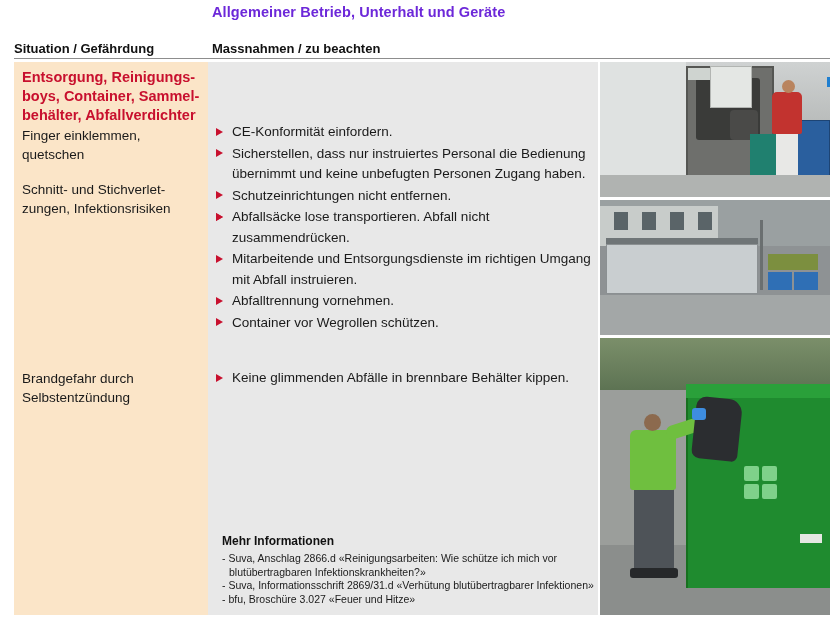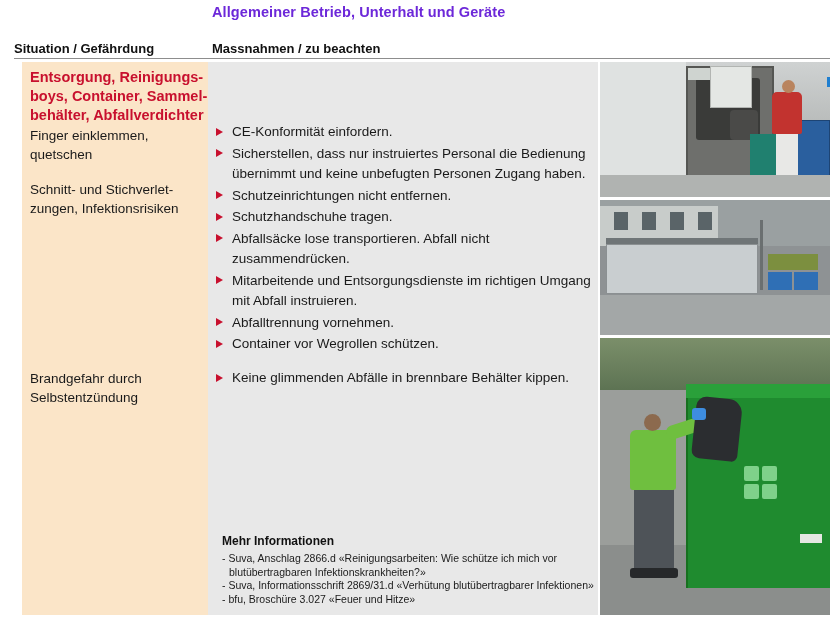--- a/index.html
+++ b/index.html
@@ -42,21 +42,21 @@
     position: absolute;
     left: 14px;
     top: 58px;
     width: 816px;
     height: 1px;
     background: #8d8d8d;
   }
   
   .left-col {
     position: absolute;
-    left: 22px;
+    left: 14px;
     top: 62px;
     width: 194px;
     height: 553px;
     background: #fbe5c8;
     padding-left: 32px;
   }
   .left-col .lc-head {
     position: absolute;
     left: 8px;
     top: 6px;
@@ -233,21 +233,20 @@
       <div class="bullet">
         <span class="tri"></span>
         <span>Sicherstellen, dass nur instruiertes Personal die Bedienung übernimmt und keine unbefugten Personen Zugang haben.</span>
       </div>
       <div class="bullet">
         <span class="tri"></span>
         <span>Schutzeinrichtungen nicht entfernen.</span>
       </div>
       <div class="bullet">
         <span class="tri"></span>
-        <span>Schutzhandschuhe tragen.</span>
       </div>
       <div class="bullet">
         <span class="tri"></span>
         <span>Abfallsäcke lose transportieren. Abfall nicht zusammendrücken.</span>
       </div>
       <div class="bullet">
         <span class="tri"></span>
         <span>Mitarbeitende und Entsorgungsdienste im richtigen Umgang mit Abfall instruieren.</span>
       </div>
       <div class="bullet">

